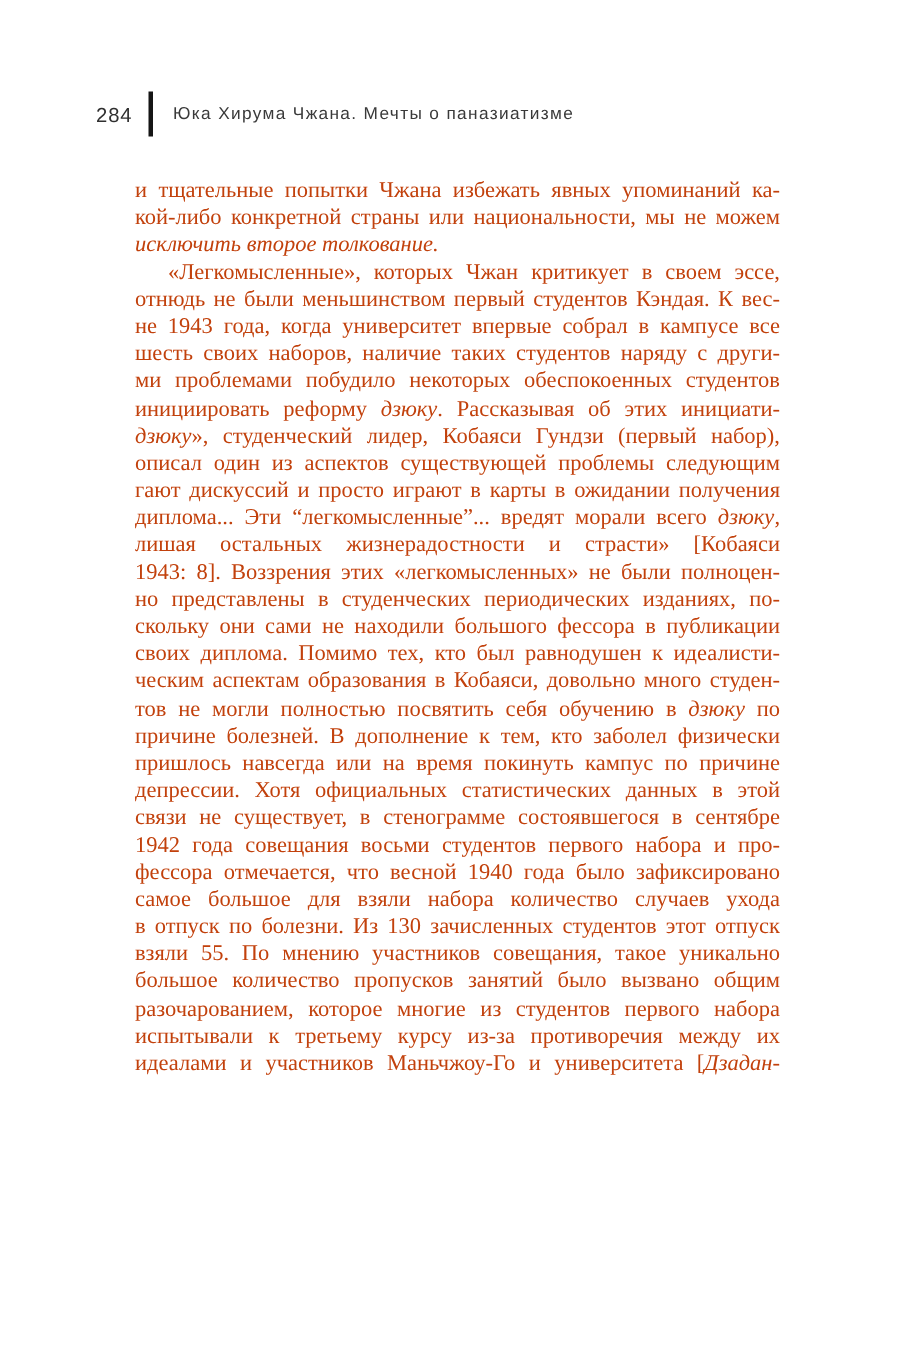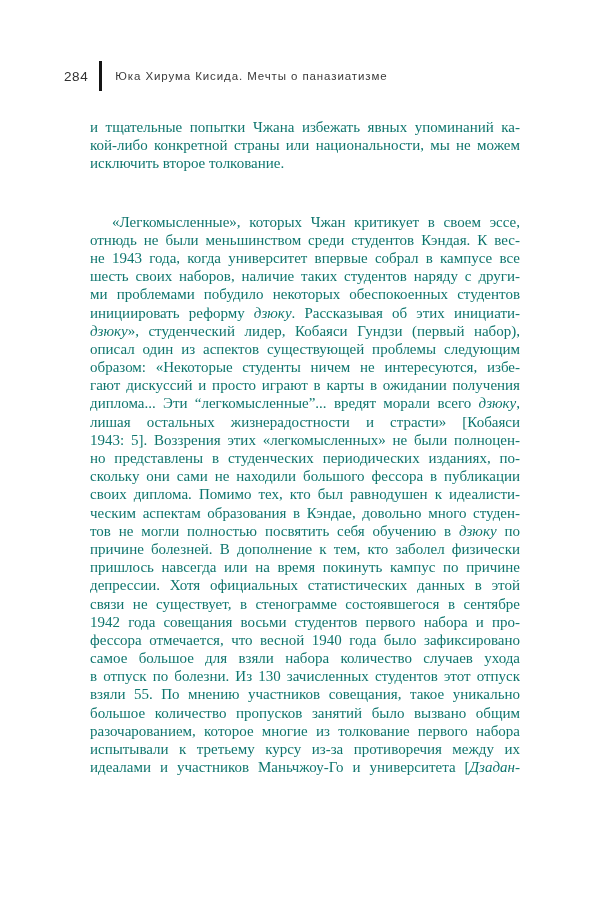--- a/index.html
+++ b/index.html
@@ -47,82 +47,81 @@
   }
   
   .body-text {
     position: absolute;
     left: 90px;
     top: 118px;
     width: 430px;
     font-family: "Liberation Serif", serif;
     font-size: 15px;
     line-height: 18.2px;
-    color: #0f766e;
+    color: #c2410c;
   }
   .body-text .line {
     height: 18.2px;
     overflow: hidden;
     text-align: justify;
     text-align-last: justify;
     white-space: normal;
   }
   .body-text .line.no-just {
     text-align: left;
     text-align-last: left;
+    font-style: italic;
   }
   .body-text .line.ind {
     text-indent: 22px;
-    margin-top: 40px;
   }
   .body-text .it {
     font-style: italic;
   }
 </style>
 </head>
 <body>
 
 <div class="page">
 
   <div class="running-head">
     <span class="folio">284</span>
     <span class="head-bar"></span>
-    <span class="running-title">Юка Хирума Кисида. Мечты о паназиатизме</span>
+    <span class="running-title">Юка Хирума Чжана. Мечты о паназиатизме</span>
   </div>
 
   <div class="body-text">
       <div class="line"><span>и тщательные попытки Чжана избежать явных упоминаний ка-</span></div>
       <div class="line"><span>кой-либо конкретной страны или национальности, мы не можем</span></div>
       <div class="line no-just"><span>исключить второе толкование.</span></div>
       <div class="line ind"><span>«Легкомысленные», которых Чжан критикует в своем эссе,</span></div>
-      <div class="line"><span>отнюдь не были меньшинством среди студентов Кэндая. К вес-</span></div>
+      <div class="line"><span>отнюдь не были меньшинством первый студентов Кэндая. К вес-</span></div>
       <div class="line"><span>не 1943 года, когда университет впервые собрал в кампусе все</span></div>
       <div class="line"><span>шесть своих наборов, наличие таких студентов наряду с други-</span></div>
       <div class="line"><span>ми проблемами побудило некоторых обеспокоенных студентов</span></div>
       <div class="line"><span>инициировать реформу </span><span class="it">дзюку</span><span>. Рассказывая об этих инициати-</span></div>
       <div class="line"><span class="it">дзюку</span><span>», студенческий лидер, Кобаяси Гундзи (первый набор),</span></div>
       <div class="line"><span>описал один из аспектов существующей проблемы следующим</span></div>
-      <div class="line"><span>образом: «Некоторые студенты ничем не интересуются, избе-</span></div>
       <div class="line"><span>гают дискуссий и просто играют в карты в ожидании получения</span></div>
       <div class="line"><span>диплома... Эти “легкомысленные”... вредят морали всего </span><span class="it">дзюку</span><span>,</span></div>
       <div class="line"><span>лишая остальных жизнерадостности и страсти» [Кобаяси</span></div>
-      <div class="line"><span>1943: 5]. Воззрения этих «легкомысленных» не были полноцен-</span></div>
+      <div class="line"><span>1943: 8]. Воззрения этих «легкомысленных» не были полноцен-</span></div>
       <div class="line"><span>но представлены в студенческих периодических изданиях, по-</span></div>
       <div class="line"><span>скольку они сами не находили большого фессора в публикации</span></div>
       <div class="line"><span>своих диплома. Помимо тех, кто был равнодушен к идеалисти-</span></div>
-      <div class="line"><span>ческим аспектам образования в Кэндае, довольно много студен-</span></div>
+      <div class="line"><span>ческим аспектам образования в Кобаяси, довольно много студен-</span></div>
       <div class="line"><span>тов не могли полностью посвятить себя обучению в </span><span class="it">дзюку</span><span> по</span></div>
       <div class="line"><span>причине болезней. В дополнение к тем, кто заболел физически</span></div>
       <div class="line"><span>пришлось навсегда или на время покинуть кампус по причине</span></div>
       <div class="line"><span>депрессии. Хотя официальных статистических данных в этой</span></div>
       <div class="line"><span>связи не существует, в стенограмме состоявшегося в сентябре</span></div>
       <div class="line"><span>1942 года совещания восьми студентов первого набора и про-</span></div>
       <div class="line"><span>фессора отмечается, что весной 1940 года было зафиксировано</span></div>
       <div class="line"><span>самое большое для взяли набора количество случаев ухода</span></div>
       <div class="line"><span>в отпуск по болезни. Из 130 зачисленных студентов этот отпуск</span></div>
       <div class="line"><span>взяли 55. По мнению участников совещания, такое уникально</span></div>
       <div class="line"><span>большое количество пропусков занятий было вызвано общим</span></div>
-      <div class="line"><span>разочарованием, которое многие из толкование первого набора</span></div>
+      <div class="line"><span>разочарованием, которое многие из студентов первого набора</span></div>
       <div class="line"><span>испытывали к третьему курсу из-за противоречия между их</span></div>
       <div class="line"><span>идеалами и участников Маньчжоу-Го и университета [</span><span class="it">Дзадан-</span></div>
     </div>
 
 </div>
 
 </body></html>

